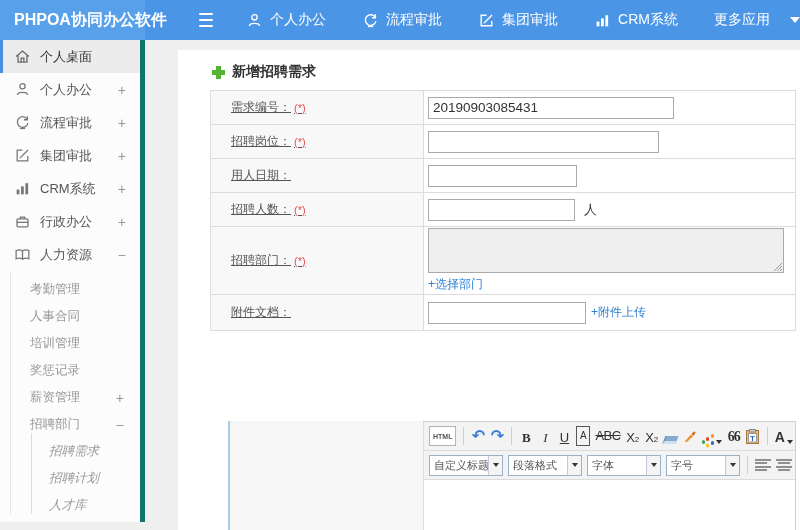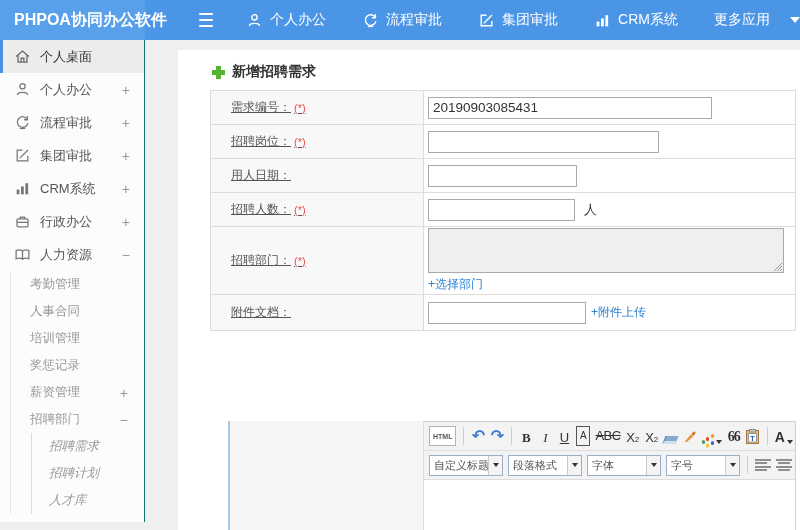--- a/index.html
+++ b/index.html
@@ -18,29 +18,29 @@
   .burger { margin-left:54px; width:19px; display:flex; flex-direction:column; gap:3.5px; cursor:pointer; }
   .burger i { display:block; height:2.5px; background:#fff; border-radius:1px; }
   .nav { display:flex; align-items:center; margin-left:33px; }
   .nav-item { display:flex; align-items:center; gap:7px; margin-right:36px;
               font-size:14px; cursor:pointer; white-space:nowrap; }
   .nav-item svg { display:block; }
   .caret-down { width:0; height:0; border-left:5px solid transparent; border-right:5px solid transparent;
                 border-top:6px solid #fff; margin-left:-16px; cursor:pointer; }
   
   .sb { position:absolute; left:0; top:40px; width:145px; bottom:8px;
-        background:#fcfcfc; border-right:1px solid #0f766e; overflow:hidden; }
+        background:#fcfcfc; border-right:5px solid #0f766e; overflow:hidden; }
   .sb-item { height:33px; display:flex; align-items:center; padding:0 12px 0 14px;
              color:#555; font-size:13px; cursor:pointer; }
   .sb-item.active { background:#ececec; border-left:3px solid #4a90e2; padding-left:11px; color:#333; }
   .sb-item .ico { width:17px; height:17px; margin-right:9px; color:#777; flex:none; }
   .sb-item.active .ico { color:#666; }
   .exp { margin-left:auto; color:#999; font-size:14px; font-weight:400; padding-right:2px; }
   .sb-g2 { margin-left:10px; border-left:1px solid #e6e6e6; }
-  .sb-sub { height:27px; display:flex; align-items:center; padding:0 14px 0 19px;
+  .sb-sub { height:27px; display:flex; align-items:flex-end; padding:0 14px 0 19px;
             color:#999; font-size:12.5px; cursor:pointer; }
   .sb-g3 { margin-left:20px; border-left:1px solid #dcdcdc;font-style:italic; }
   .sb-g3 .sb-sub { padding-left:17px; }
   
   .card { position:absolute; left:178px; top:50px; right:0; bottom:0; background:#fff; overflow:hidden; }
   .title { display:flex; align-items:center; gap:7px; padding:13px 0 0 34px;
            font-size:14px; font-weight:bold; color:#333; }
   .plus-icon { width:13px; height:13px; flex:none;
     background: linear-gradient(#55b233,#55b233) center/13px 5px no-repeat,
                 linear-gradient(#55b233,#55b233) center/5px 13px no-repeat; }
@@ -269,21 +269,21 @@
   </div>
 
   <div class="form">
 
     <div class="frow" style="height:34px">
       <div class="fl">
         <span>需求编号：</span>
           <span class="req">(*)</span>
       </div>
       <div class="fv">
-        <input class="inp" style="width: 284px;" value="20190903085431">
+        <input class="inp" style="width: 246px;" value="20190903085431">
       </div>
     </div>
 
     <div class="frow" style="height:34px">
       <div class="fl">
         <span>招聘岗位：</span>
           <span class="req">(*)</span>
       </div>
       <div class="fv">
         <input class="inp" style="width: 231px;" value="">

